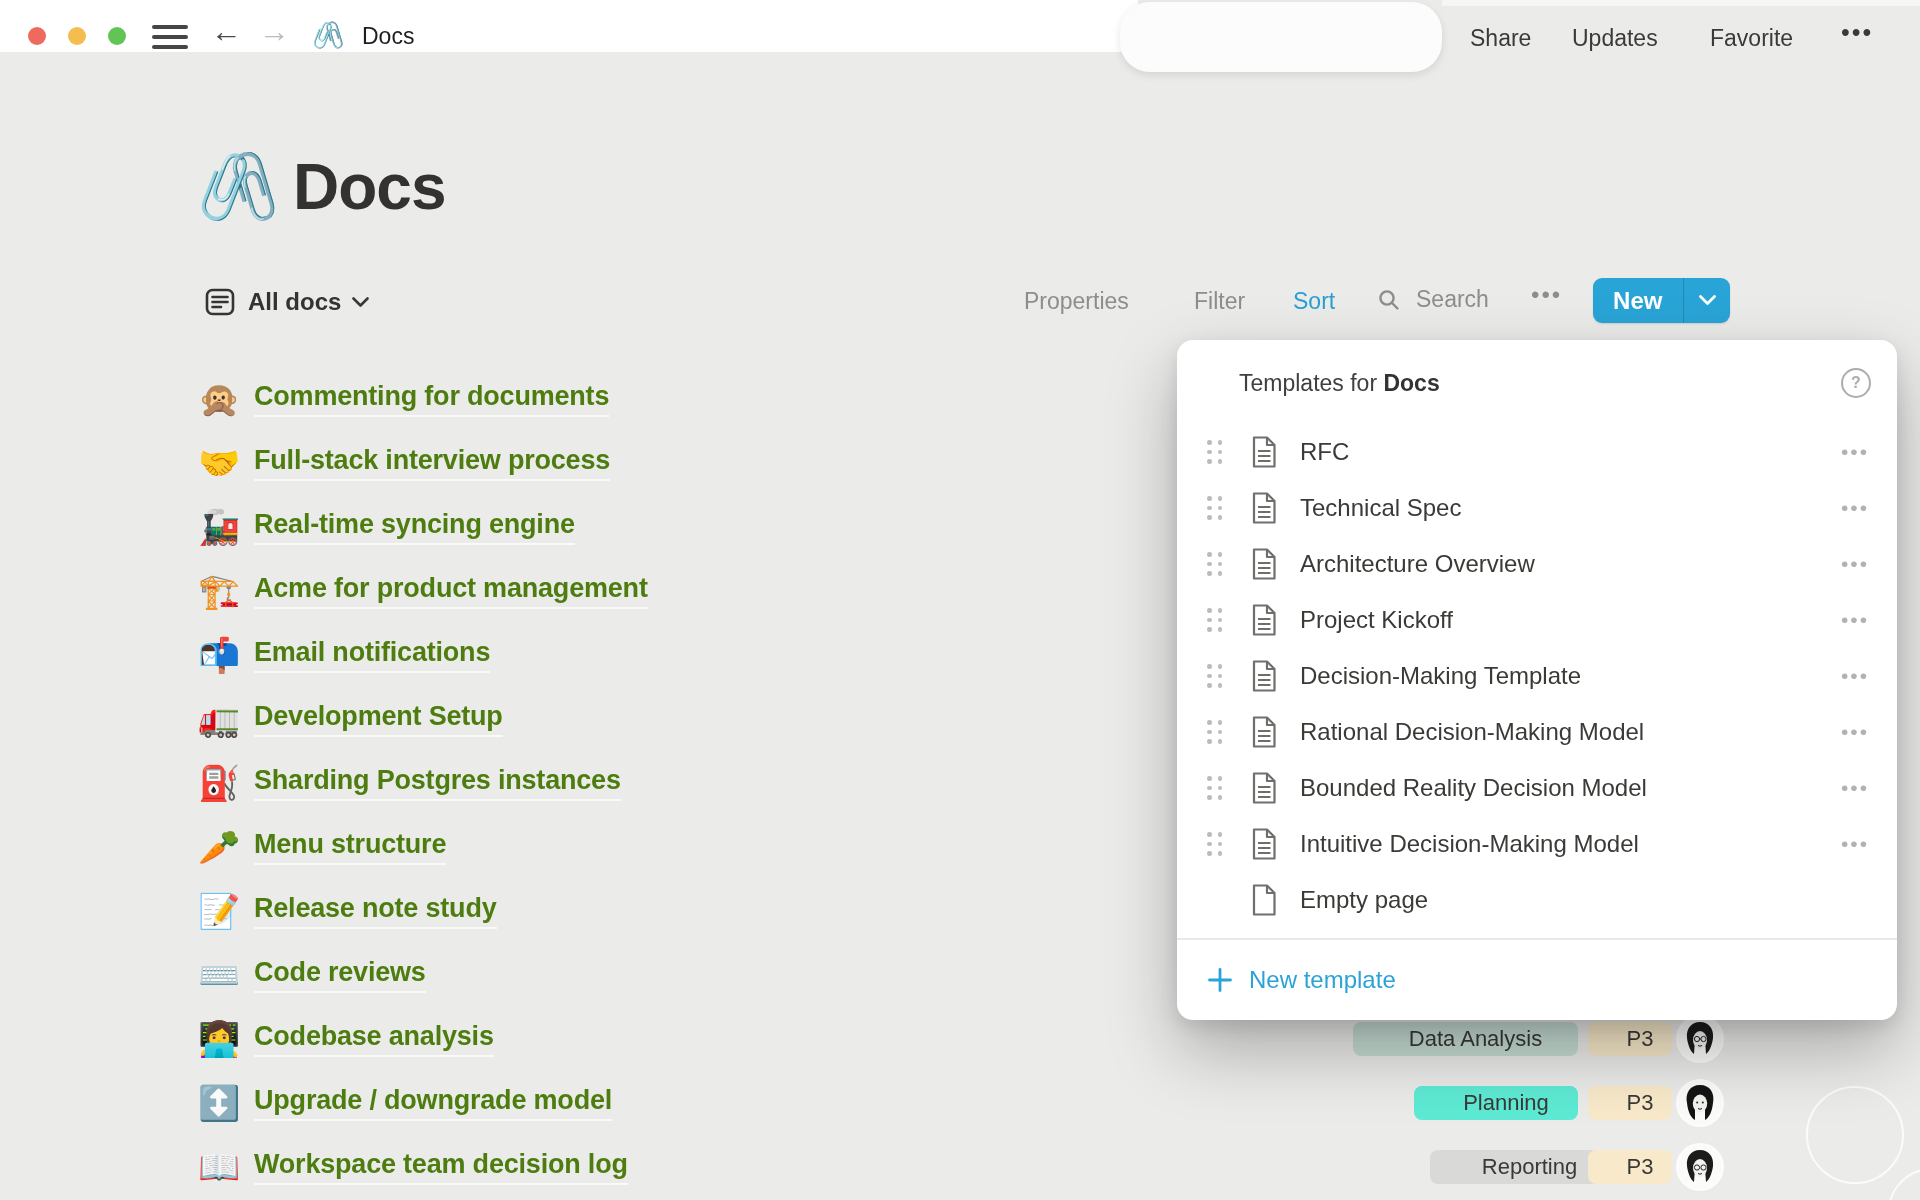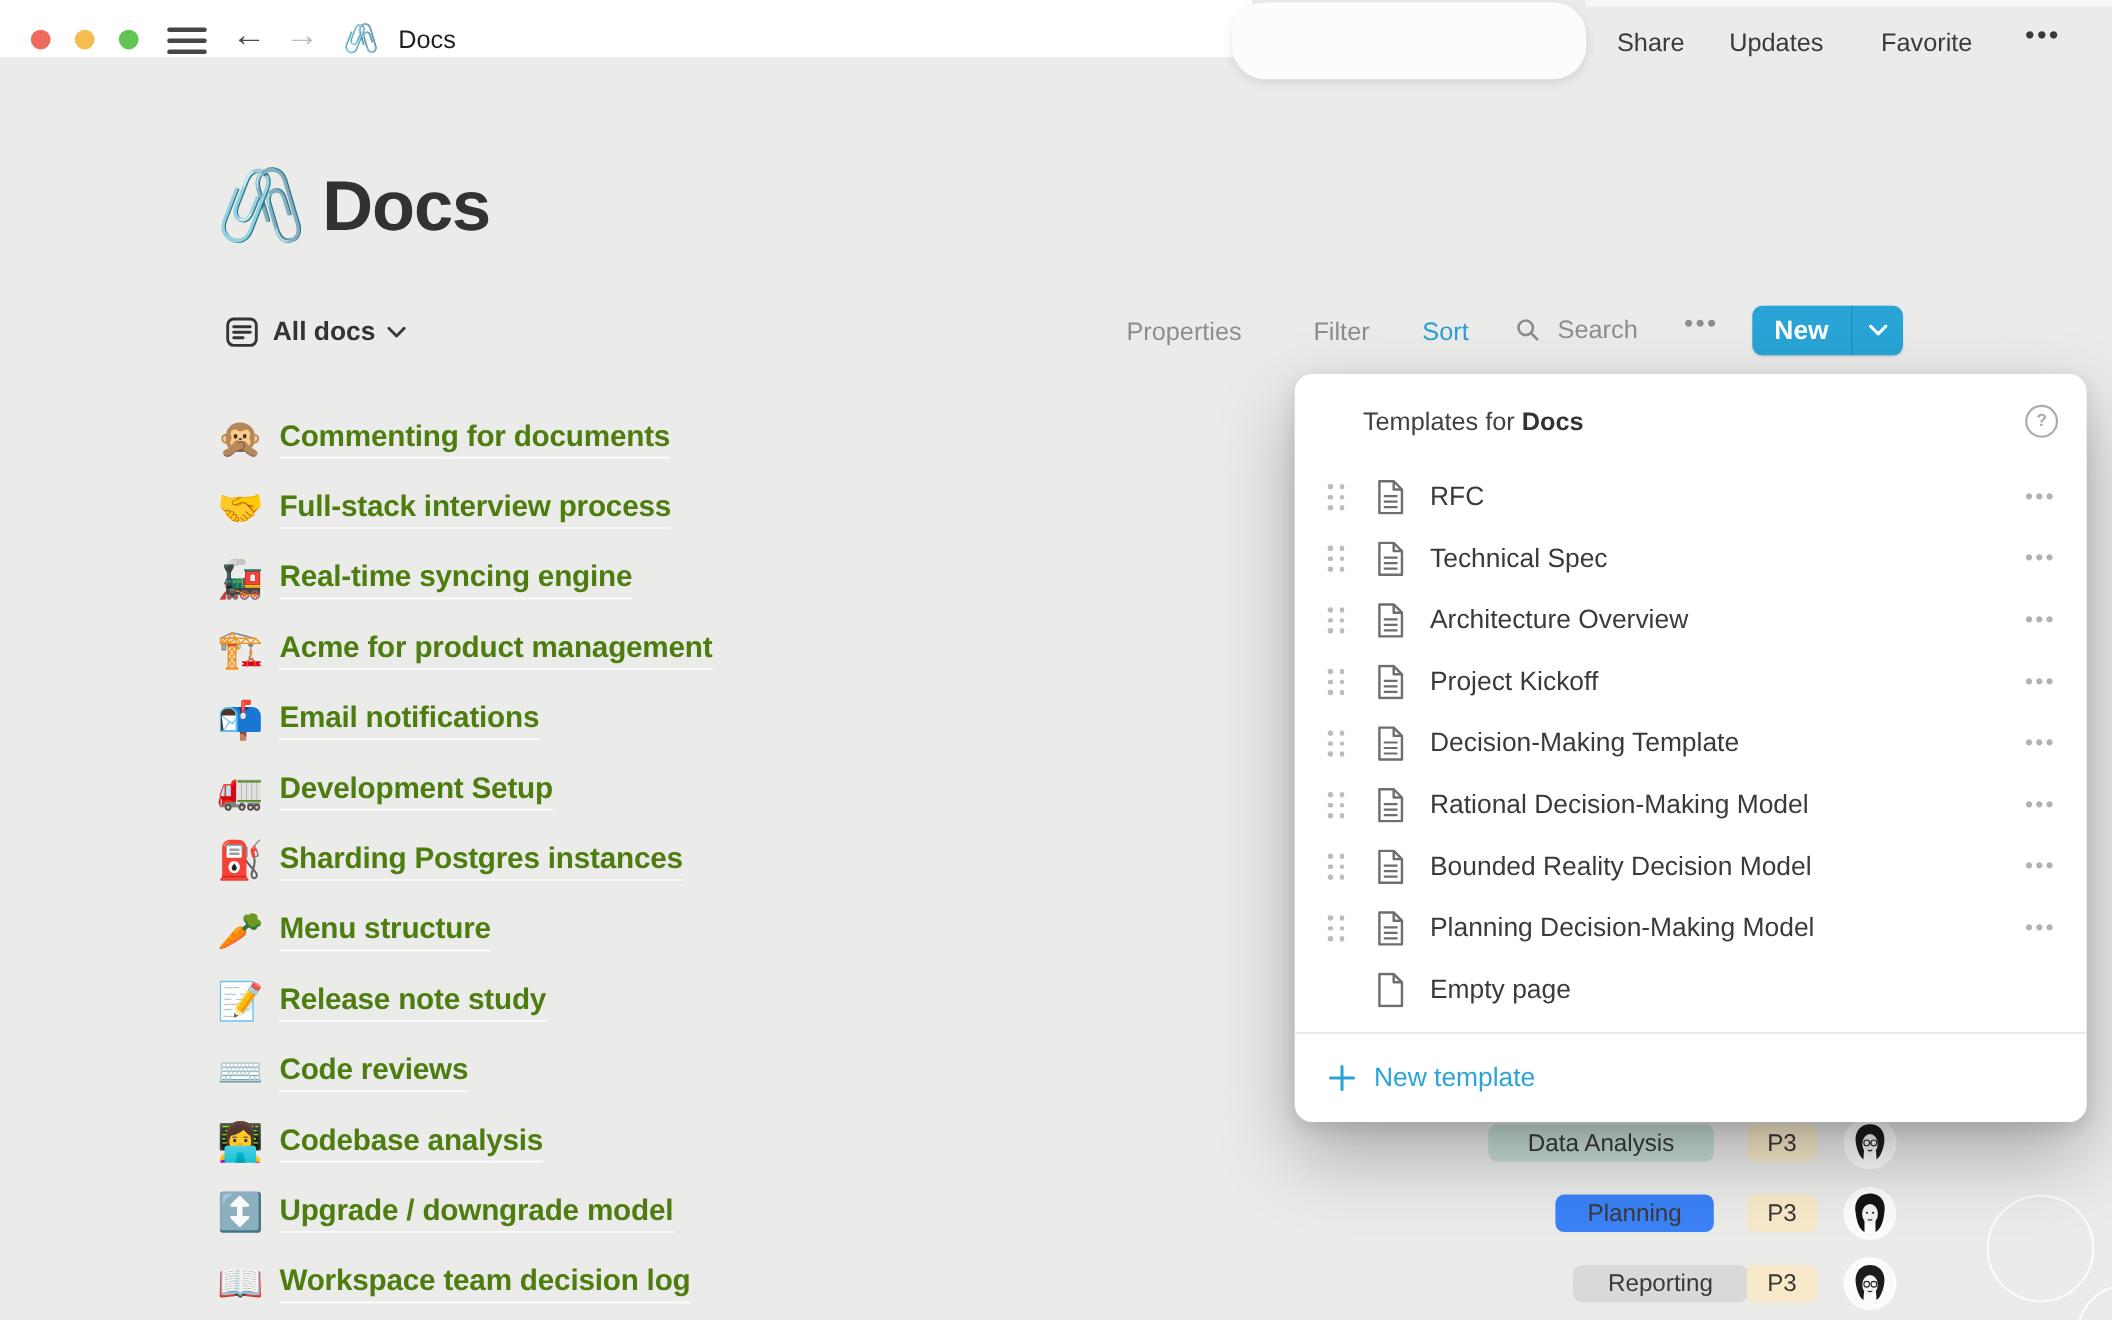--- a/index.html
+++ b/index.html
@@ -52,22 +52,22 @@
   .new-btn .nb-chev{width:46px;display:flex;align-items:center;justify-content:center;}
 
   
   .doc-row{position:absolute;left:198px;height:64px;display:flex;align-items:center;cursor:pointer;}
   .doc-emoji{width:48px;font-size:34px;line-height:40px;flex:0 0 48px;}
   .doc-title{margin-left:8px;font-size:27px;font-weight:700;letter-spacing:-.2px;color:#4d7c0f;
     padding-bottom:3px;border-bottom:2.5px solid rgba(255,255,255,.75);}
 
   
   .tag-pill{position:absolute;height:34px;border-radius:8px;display:flex;align-items:center;justify-content:center;
-    font-size:22px;color:#3a3938;}
-  .tag-teal{background:#c5dcd3;} .tag-pink{background:#3b82f6;} .tag-gray{background:#d9d9d7;margin-left:31px;}
+    font-size:22px;color:#3a3938;padding-left:20px;}
+  .tag-teal{background:#c5dcd3;} .tag-pink{background:#5eead4;} .tag-gray{background:#d9d9d7;margin-left:31px;}
   .tag-p3{background:#f7e9c9;width:64px;}
   .avatar{position:absolute;width:44px;height:44px;border-radius:50%;background:#fbfbfa;overflow:hidden;
     box-shadow:0 0 0 2px rgba(255,255,255,.9);}
   .avatar svg{display:block;}
 
   
   .panel{position:absolute;left:1177px;top:340px;width:720px;height:680px;background:#ffffff;border-radius:16px;
     box-shadow:0 30px 70px rgba(0,0,0,.28),0 6px 18px rgba(0,0,0,.10);z-index:5;}
   .panel-header{position:absolute;left:31px;right:26px;top:28px;display:flex;align-items:center;margin-left:31px;}
   .ph-text{font-size:23px;color:#403f3c;}
@@ -397,21 +397,21 @@
             <i></i>
             <i></i>
           </span>
         <svg class="tpl-icon" width="26" height="32" viewBox="0 0 26 32">
             <path d="M3 1.5 H16 L23.5 9 V30.5 H3 Z" fill="#fff" stroke="#6f6e6b" stroke-width="2.2" stroke-linejoin="round"></path>
             <path d="M16 1.5 V9 H23.5" fill="none" stroke="#6f6e6b" stroke-width="2.2" stroke-linejoin="round"></path>
             <line x1="7" y1="15" x2="19.5" y2="15" stroke="#6f6e6b" stroke-width="2"></line>
             <line x1="7" y1="20" x2="19.5" y2="20" stroke="#6f6e6b" stroke-width="2"></line>
             <line x1="7" y1="25" x2="19.5" y2="25" stroke="#6f6e6b" stroke-width="2"></line>
           </svg>
-        <span class="tpl-label">Planning Decision-Making Model</span>
+        <span class="tpl-label">Intuitive Decision-Making Model</span>
         <span class="row-more">•••</span>
       </div>
       <div class="tpl-row empty">
         <span class="drag-handle">
             <i></i>
             <i></i>
             <i></i>
             <i></i>
             <i></i>
             <i></i>

